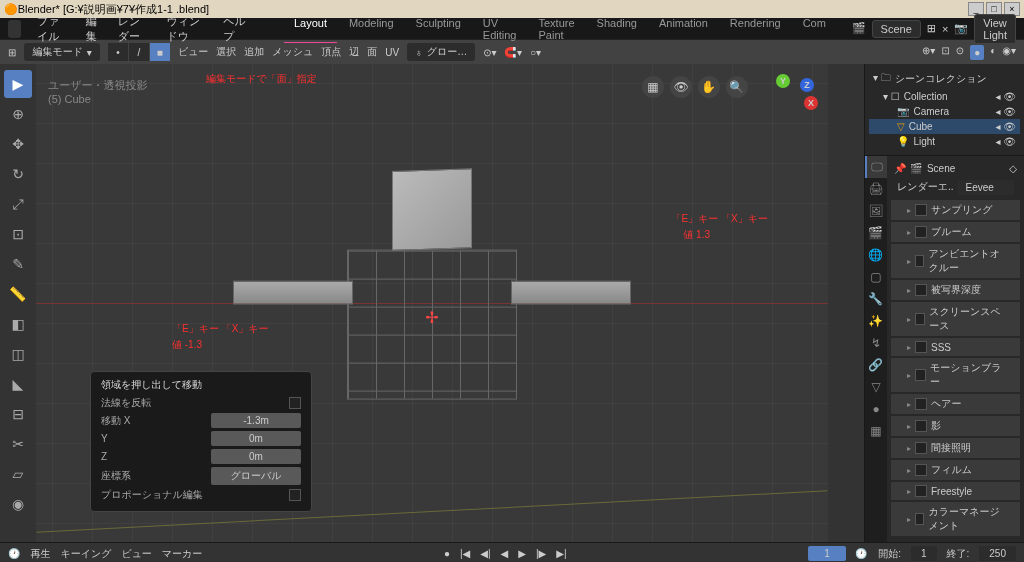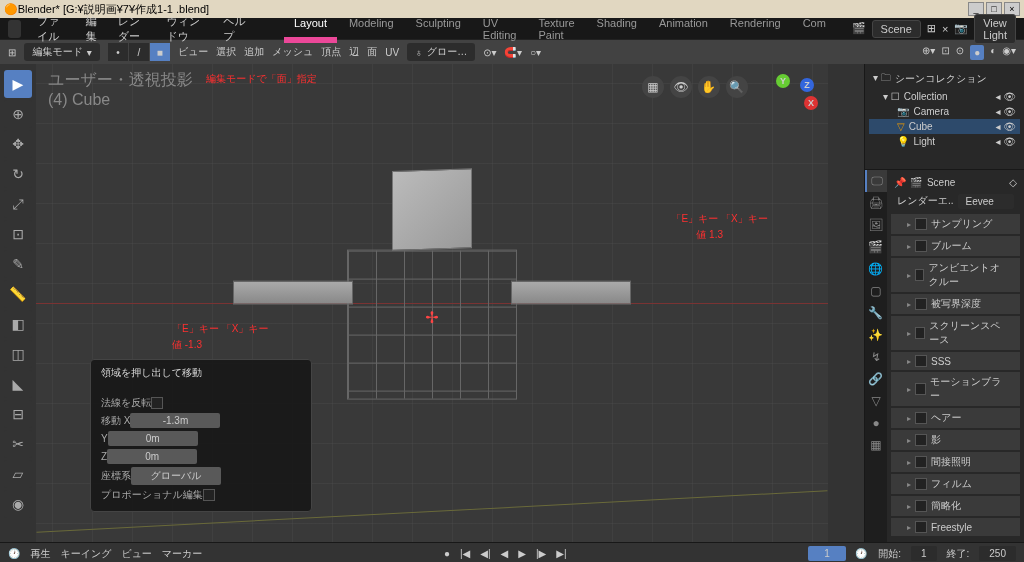--- a/index.html
+++ b/index.html
@@ -5,46 +5,46 @@
 *{margin:0;padding:0;box-sizing:border-box;font-family:sans-serif;user-select:none}
 body{background:#181818;color:#ccc;font-size:11px;width:1024px;height:562px;overflow:hidden;position:relative}
 .titlebar{height:18px;background:#e1d7c1;display:flex;align-items:center;padding:0 4px;color:#000;font-size:11px}
 .titlebar-buttons{margin-left:auto;display:flex;gap:2px}
 .titlebar-buttons span{width:16px;height:14px;background:#ccc;border:1px solid #888;display:flex;align-items:center;justify-content:center;font-size:9px}
 .menubar{height:22px;background:#181818;display:flex;align-items:center;padding:0 8px;gap:16px;border-bottom:1px solid #222}
 .menubar .logo{width:18px;height:18px;background:#333;border-radius:3px}
 .menubar span{color:#ccc}
 .tabs{display:flex;margin-left:20px;gap:2px}
 .tabs span{padding:2px 10px;color:#999}
-.tabs .active{color:#fff;border-bottom:6px solid #ec4899}
+.tabs .active{color:#fff;border-bottom:1px solid #ec4899}
 .scene-strip{margin-left:auto;display:flex;align-items:center;gap:6px}
 .scene-strip .field{background:#2c2c2c;border:1px solid #444;padding:2px 8px;border-radius:3px}
 .toolbar{height:24px;background:#424242;display:flex;align-items:center;padding:0 8px;gap:8px;font-size:10px}
 .toolbar .dd{background:#2c2c2c;padding:2px 8px;border-radius:3px;display:flex;align-items:center;gap:4px}
 .toolbar .sel-modes{display:flex;gap:1px}
 .toolbar .sel-modes span{width:20px;height:18px;background:#2c2c2c;display:flex;align-items:center;justify-content:center}
 .toolbar .sel-modes .active{background:#5680c2}
 .main{display:flex;height:478px}
 .left-tools{width:36px;background:#333;display:flex;flex-direction:column;padding-top:6px;gap:2px}
 .left-tools .tool{width:28px;height:28px;margin:0 auto;background:#333;border-radius:3px;display:flex;align-items:center;justify-content:center;color:#aaa;font-size:14px}
 .left-tools .tool.active{background:#5680c2;color:#fff}
 .viewport{flex:1;background:#393939;position:relative;background-image:linear-gradient(rgba(80,80,80,.3) 1px,transparent 1px),linear-gradient(90deg,rgba(80,80,80,.3) 1px,transparent 1px);background-size:40px 40px;background-position:center}
 .viewport::before{content:"";position:absolute;left:0;top:50%;width:100%;height:1px;background:#7a3333}
 .viewport::after{content:"";position:absolute;left:0;bottom:30px;width:100%;height:1px;background:#6a6a3a;transform:rotate(-3deg)}
-.vp-header{position:absolute;top:6px;left:12px;color:#888;font-size:16px}
+.vp-header{position:absolute;top:14px;left:12px;color:#888;font-size:11px}
 .red-note{position:absolute;color:#ff3030;font-weight:normal;font-size:10px}
 .model{position:absolute;left:50%;top:50%;transform:translate(-50%,-58%)}
 .model .head{width:80px;height:80px;background:linear-gradient(135deg,#bbb,#999);border:1px solid #777;margin:0 auto;transform:skewY(-2deg)}
 .model .body{width:170px;height:150px;background:linear-gradient(135deg,#aaa,#888);border:1px solid #666;margin:0 auto;position:relative;background-image:linear-gradient(#666 1px,transparent 1px),linear-gradient(90deg,#666 1px,transparent 1px);background-size:28px 28px}
 .model .arm{position:absolute;width:120px;height:24px;background:linear-gradient(#aaa,#888);border:1px solid #666;top:30px}
 .model .arm.l{left:-115px}
 .model .arm.r{right:-115px}
 .cursor3d{position:absolute;left:50%;top:53%;transform:translate(-50%,-50%);color:#f44;font-size:16px}
 .op-panel{position:absolute;left:54px;bottom:30px;width:222px;background:rgba(24,24,24,.92);border:1px solid #444;border-radius:4px;padding:6px 10px;font-size:10px}
-.op-panel .row{display:flex;justify-content:flex-start;align-items:center;margin:3px 0}
+.op-panel .row{display:flex;justify-content:space-between;align-items:center;margin:3px 0}
 .op-panel .row .val{background:#595959;padding:2px 9px;width:90px;text-align:center;border-radius:2px}
 .op-panel .row label{color:#aaa}
 .gizmo{position:absolute;top:10px;right:10px;width:60px;height:60px}
 .gizmo .axis{position:absolute;width:14px;height:14px;border-radius:50%;font-size:9px;display:flex;align-items:center;justify-content:center;font-weight:bold}
 .vp-icons{position:absolute;top:12px;right:80px;display:flex;gap:6px}
 .vp-icons span{width:22px;height:22px;background:#444;border-radius:11px;display:flex;align-items:center;justify-content:center;font-size:12px}
 .ed-img{width:36px;background:#333}
 .right-panel{width:160px;background:#282828;border-left:1px solid #181818;display:flex;flex-direction:column}
 .outliner{height:140px;border-bottom:1px solid #181818;padding:4px;font-size:10px}
 .outliner .item{padding:2px 4px;display:flex;align-items:center;gap:4px}
@@ -149,25 +149,25 @@
     <div class="tool">◣</div>
     <div class="tool">⊟</div>
     <div class="tool">✂</div>
     <div class="tool">▱</div>
     <div class="tool">◉</div>
   </div>
 
   <div class="viewport">
     <div class="vp-header">
       <div>ユーザー・透視投影</div>
-      <div>(4) Cube</div>
+      <div>(5) Cube</div>
     </div>
     <div class="red-note" style="top:8px;left:170px">編集モードで「面」指定</div>
     <div class="red-note" style="top:148px;right:60px">「E」キー 「X」キー</div>
-    <div class="red-note" style="top:164px;right:105px">値  1.3</div>
+    <div class="red-note" style="top:164px;right:118px">値  1.3</div>
     <div class="red-note" style="top:258px;left:136px">「E」キー 「X」キー</div>
     <div class="red-note" style="top:274px;left:136px">値  -1.3</div>
 
     <div class="model">
       <div class="head"></div>
       <div class="body">
         <div class="arm l"></div>
         <div class="arm r"></div>
       </div>
     </div>
@@ -179,21 +179,21 @@
       <span>✋</span>
       <span>🔍</span>
     </div>
     <div class="gizmo">
       <div class="axis" style="background:#d33;top:22px;right:0">X</div>
       <div class="axis" style="background:#6c3;top:0;left:18px">Y</div>
       <div class="axis" style="background:#36d;top:4px;right:4px">Z</div>
     </div>
 
     <div class="op-panel">
-      <div style="color:#ddd;margin-bottom:16px">領域を押し出して移動</div>
+      <div style="color:#ddd;margin-bottom:4px">領域を押し出して移動</div>
       <div class="row">
           <label>法線を反転</label>
           <span class="chk"></span>
         </div>
       <div class="row">
           <label>移動 X</label>
           <span class="val">-1.3m</span>
         </div>
       <div class="row">
           <label>Y</label>
@@ -310,25 +310,25 @@
             <div class="hdr">
               <span class="chk"></span>
               <span>間接照明</span>
             </div>
             <div class="hdr">
               <span class="chk"></span>
               <span>フィルム</span>
             </div>
             <div class="hdr">
               <span class="chk"></span>
-              <span>簡略化</span>
-            </div>
-            <div class="hdr">
-              <span class="chk"></span>
               <span>Freestyle</span>
+            </div>
+            <div class="hdr">
+              <span class="chk"></span>
+              <span>カラーマネージメント</span>
             </div>
           </div>
       </div>
     </div>
   </div>
 </div>
 
 <div class="timeline">
   <span>🕐</span>
   <span>再生</span>

